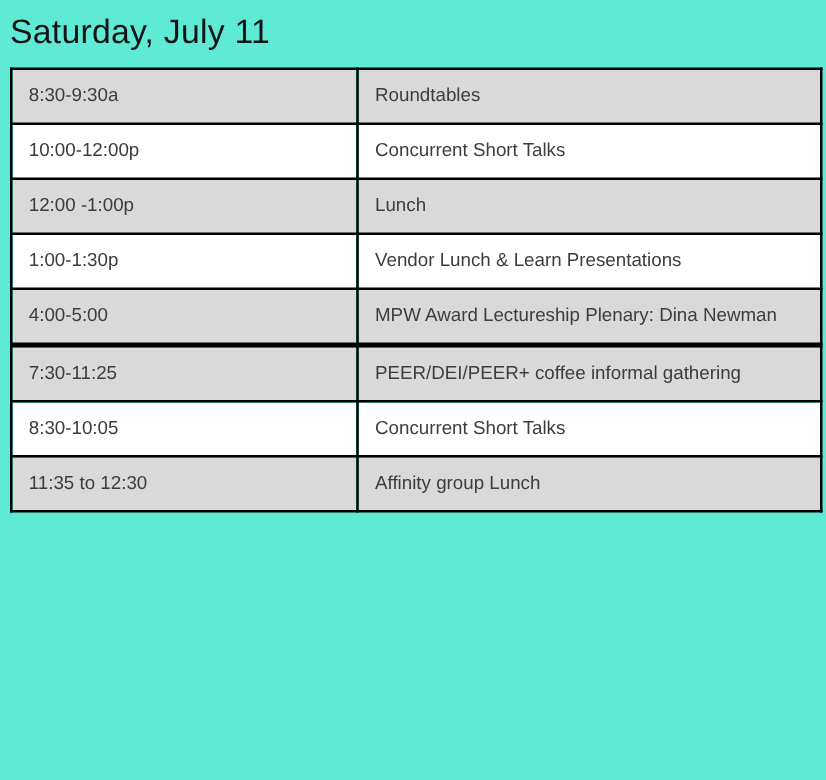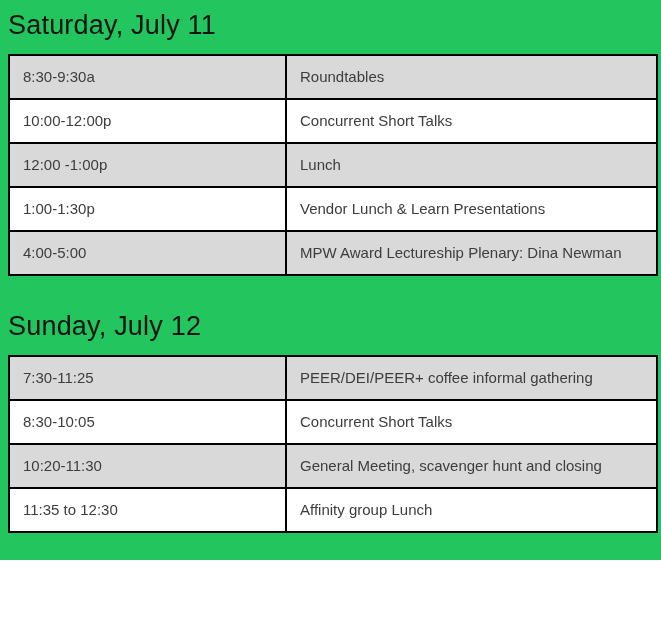--- a/index.html
+++ b/index.html
@@ -11,22 +11,22 @@
   }
   * { box-sizing: border-box; }
   html, body {
     margin: 0;
     padding: 0;
     background: #ffffff;
     font-family: "Liberation Sans", "DejaVu Sans", sans-serif;
   }
   .page {
     width: 661px;
-    height: 560px;
-    background: #22c55e;
+    height: 624px;
+    background: #5eead4;
     padding: 0 5px 0 8px;
     overflow: hidden;
   }
   .day-heading {
     font-size: 27px;
     font-weight: 400;
     color: var(--heading-text);
     letter-spacing: 0.2px;
     margin: 0;
     padding: 0;
@@ -89,40 +89,35 @@
           <td>1:00-1:30p</td>
           <td>Vendor Lunch &amp; Learn Presentations</td>
         </tr>
         <tr>
           <td>4:00-5:00</td>
           <td>MPW Award Lectureship Plenary: Dina Newman</td>
         </tr>
       </tbody>
   </table>
 
-  <h1 class="day-heading second">Sunday, July 12</h1>
 
   <table class="schedule">
     <colgroup>
         <col class="c-time">
         <col class="c-event">
       </colgroup>
     <tbody>
         <tr>
           <td>7:30-11:25</td>
           <td>PEER/DEI/PEER+ coffee informal gathering</td>
         </tr>
         <tr>
           <td>8:30-10:05</td>
           <td>Concurrent Short Talks</td>
         </tr>
         <tr>
-          <td>10:20-11:30</td>
-          <td>General Meeting, scavenger hunt and closing</td>
-        </tr>
-        <tr>
           <td>11:35 to 12:30</td>
           <td>Affinity group Lunch</td>
         </tr>
       </tbody>
   </table>
 
 </div>
 
 </body></html>

